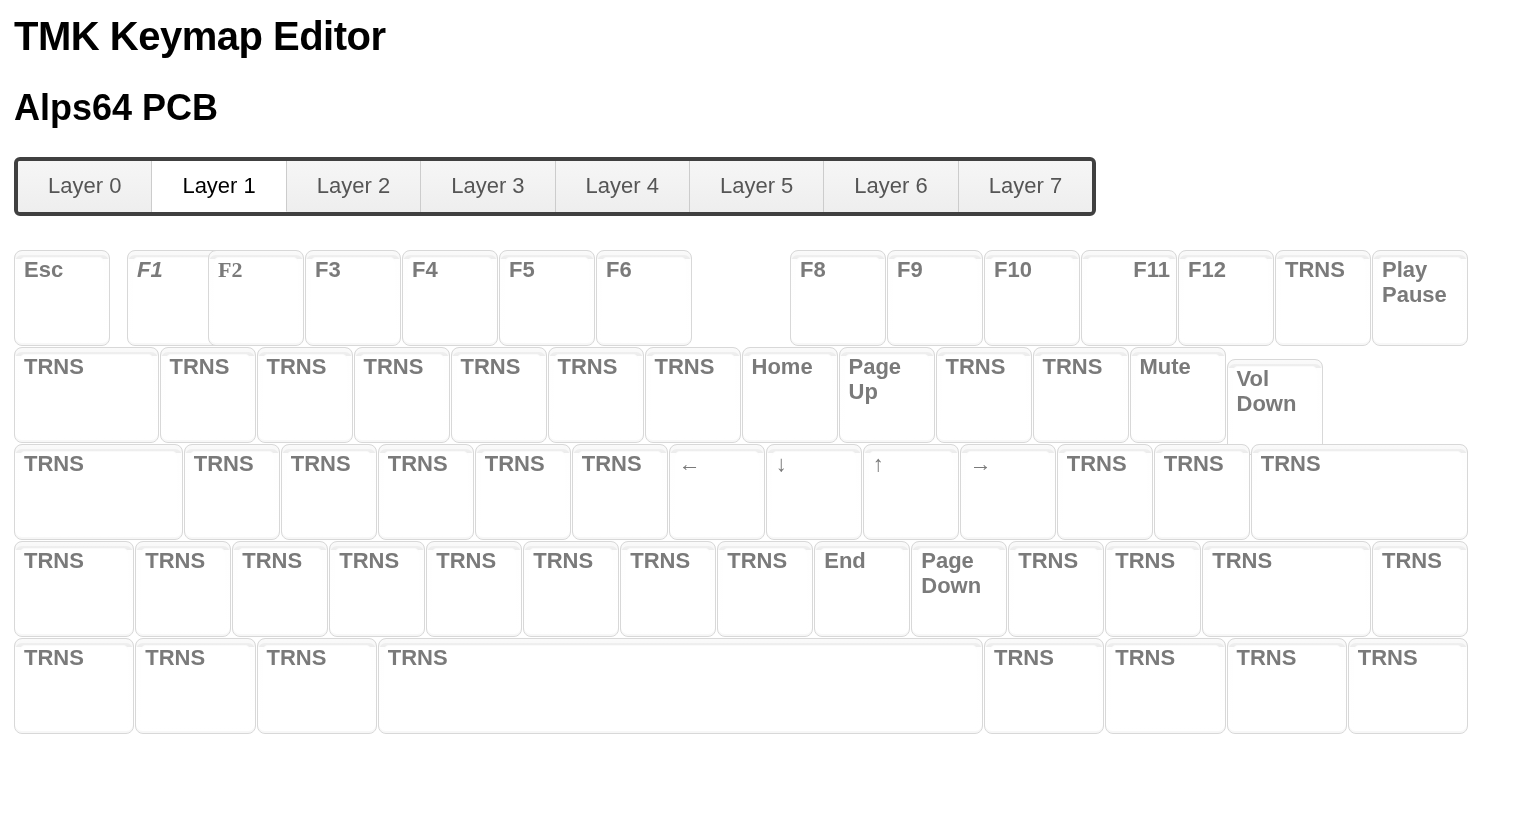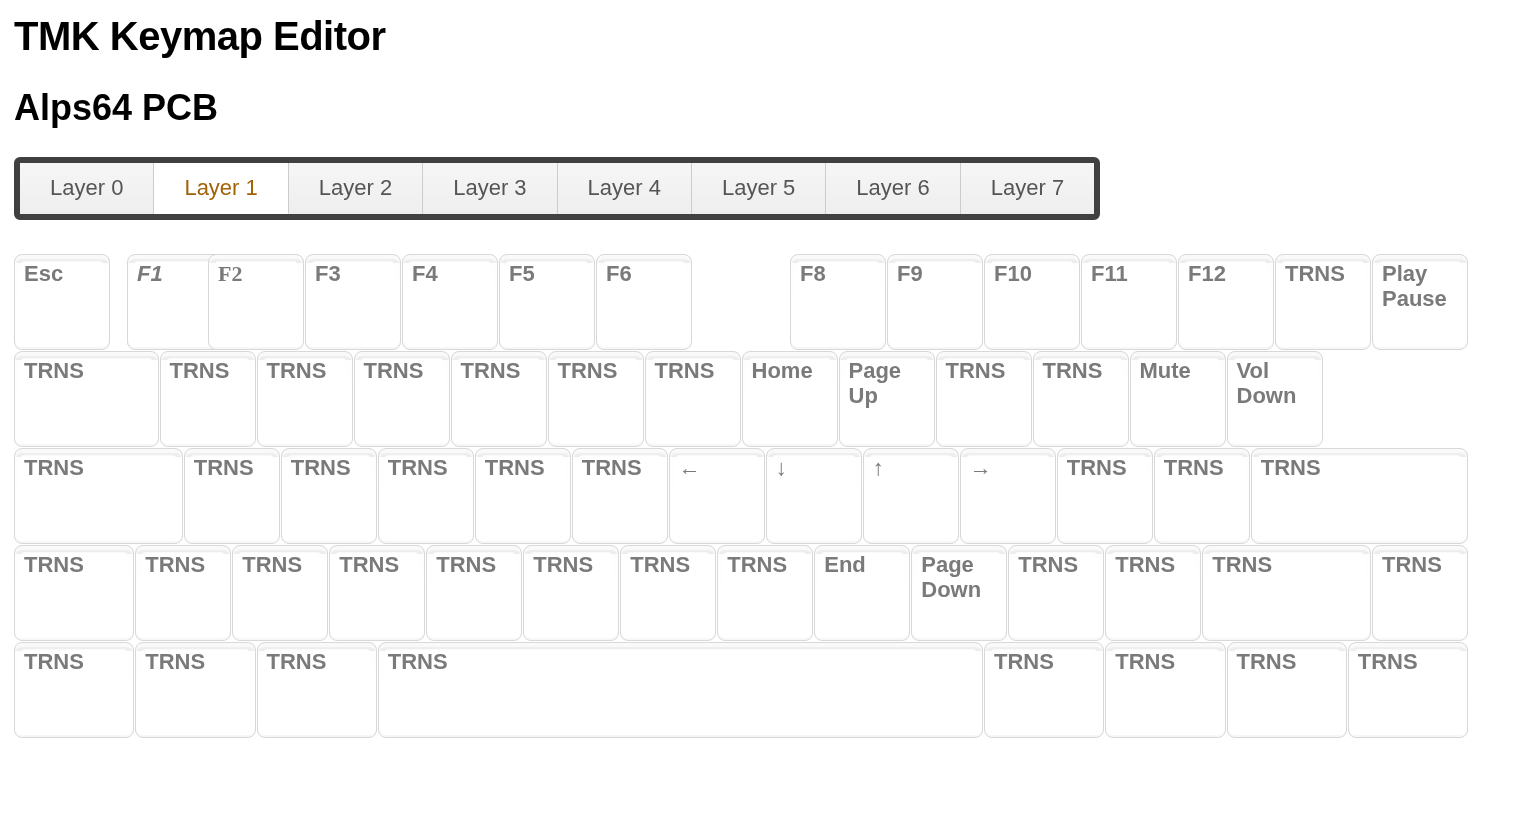--- a/index.html
+++ b/index.html
@@ -17,40 +17,40 @@
     margin: 0 0 28px 0;
     letter-spacing: -0.5px;
   }
   h2.sub-title {
     font-size: 36px;
     font-weight: 700;
     margin: 0 0 28px 0;
   }
   .tabs {
     display: flex;
-    border: 6px solid #404040;
+    border: 4px solid #404040;
     border-radius: 6px;
     overflow: hidden;
     width: max-content;
     margin-bottom: 34px;
   }
   .tab {
     padding: 12px 30px;
     font-size: 22px;
     color: #555;
     background: linear-gradient(to bottom, #f6f6f6, #eeeeee);
     border-right: 1px solid #ccc;
     cursor: pointer;
     user-select: none;
     white-space: nowrap;
   }
   .tab:last-child { border-right: none; text-align: center; }
   .tab.active {
     background: #fff;
-    color: #a16207;
+    color: #000000;
     border-bottom: 1px solid #fff;
     position: relative;
   }
   .keyboard {
     position: relative;
     width: 1470px;
     height: 495px;
   }
   .key {
     position: absolute;
@@ -124,21 +124,21 @@
     </div>
     <div class="key" style="left: 776px; top: 0px; width: 96px; height: 96px;">
       <div class="key-label">F8</div>
     </div>
     <div class="key" style="left: 873px; top: 0px; width: 96px; height: 96px;">
       <div class="key-label">F9</div>
     </div>
     <div class="key" style="left: 970px; top: 0px; width: 96px; height: 96px;">
       <div class="key-label">F10</div>
     </div>
-    <div class="key" style="left: 1067px; top: 0px; width: 96px; height: 96px;">
+    <div class="key" style="left: 1067px; top: 0px; width: 96px; height: 96px; text-align: right;">
       <div class="key-label">F11</div>
     </div>
     <div class="key" style="left: 1164px; top: 0px; width: 96px; height: 96px;">
       <div class="key-label">F12</div>
     </div>
     <div class="key" style="left: 1261px; top: 0px; width: 96px; height: 96px;">
       <div class="key-label">TRNS</div>
     </div>
     <div class="key" style="left: 1358px; top: 0px; width: 96px; height: 96px;">
       <div class="key-label">Play Pause</div>
@@ -172,21 +172,21 @@
     </div>
     <div class="key" style="left: 921.5px; top: 97px; width: 96px; height: 96px;">
       <div class="key-label">TRNS</div>
     </div>
     <div class="key" style="left: 1018.5px; top: 97px; width: 96px; height: 96px;">
       <div class="key-label">TRNS</div>
     </div>
     <div class="key" style="left: 1115.5px; top: 97px; width: 96px; height: 96px;">
       <div class="key-label">Mute</div>
     </div>
-    <div class="key" style="left: 1212.5px; top: 97px; width: 96px; height: 96px;">
+    <div class="key" style="left: 1212.5px; top: 109px; width: 96px; height: 96px;">
       <div class="key-label">Vol Down</div>
     </div>
     <div class="key" style="left: 0px; top: 194px; width: 168.75px; height: 96px;">
       <div class="key-label">TRNS</div>
     </div>
     <div class="key" style="left: 169.75px; top: 194px; width: 96px; height: 96px;">
       <div class="key-label">TRNS</div>
     </div>
     <div class="key" style="left: 266.75px; top: 194px; width: 96px; height: 96px;">
       <div class="key-label">TRNS</div>

